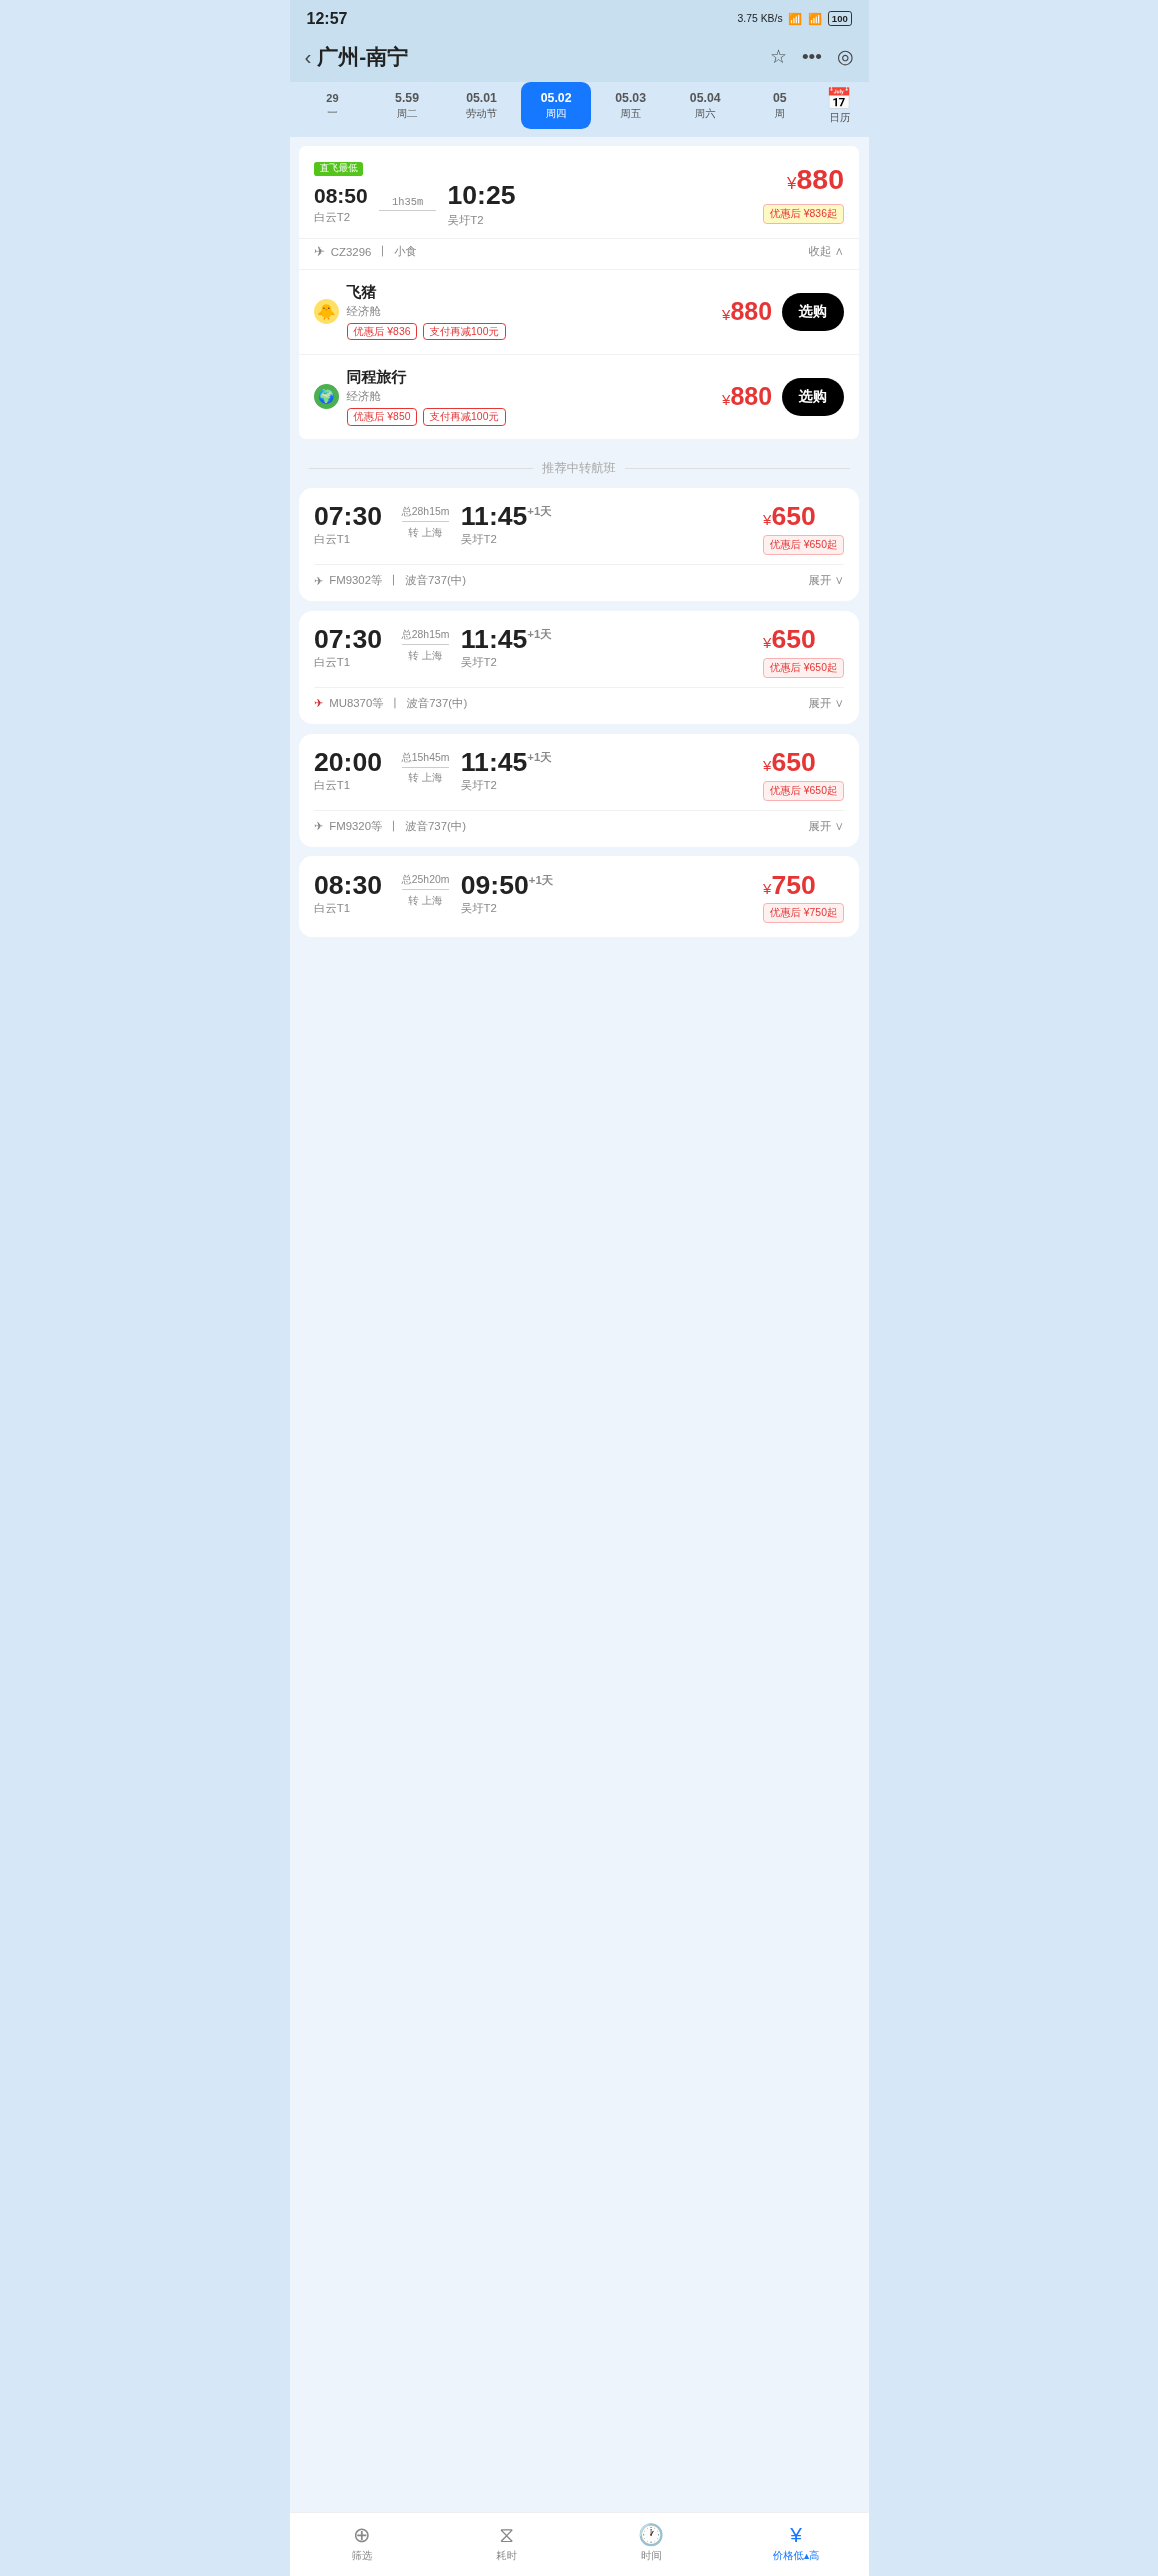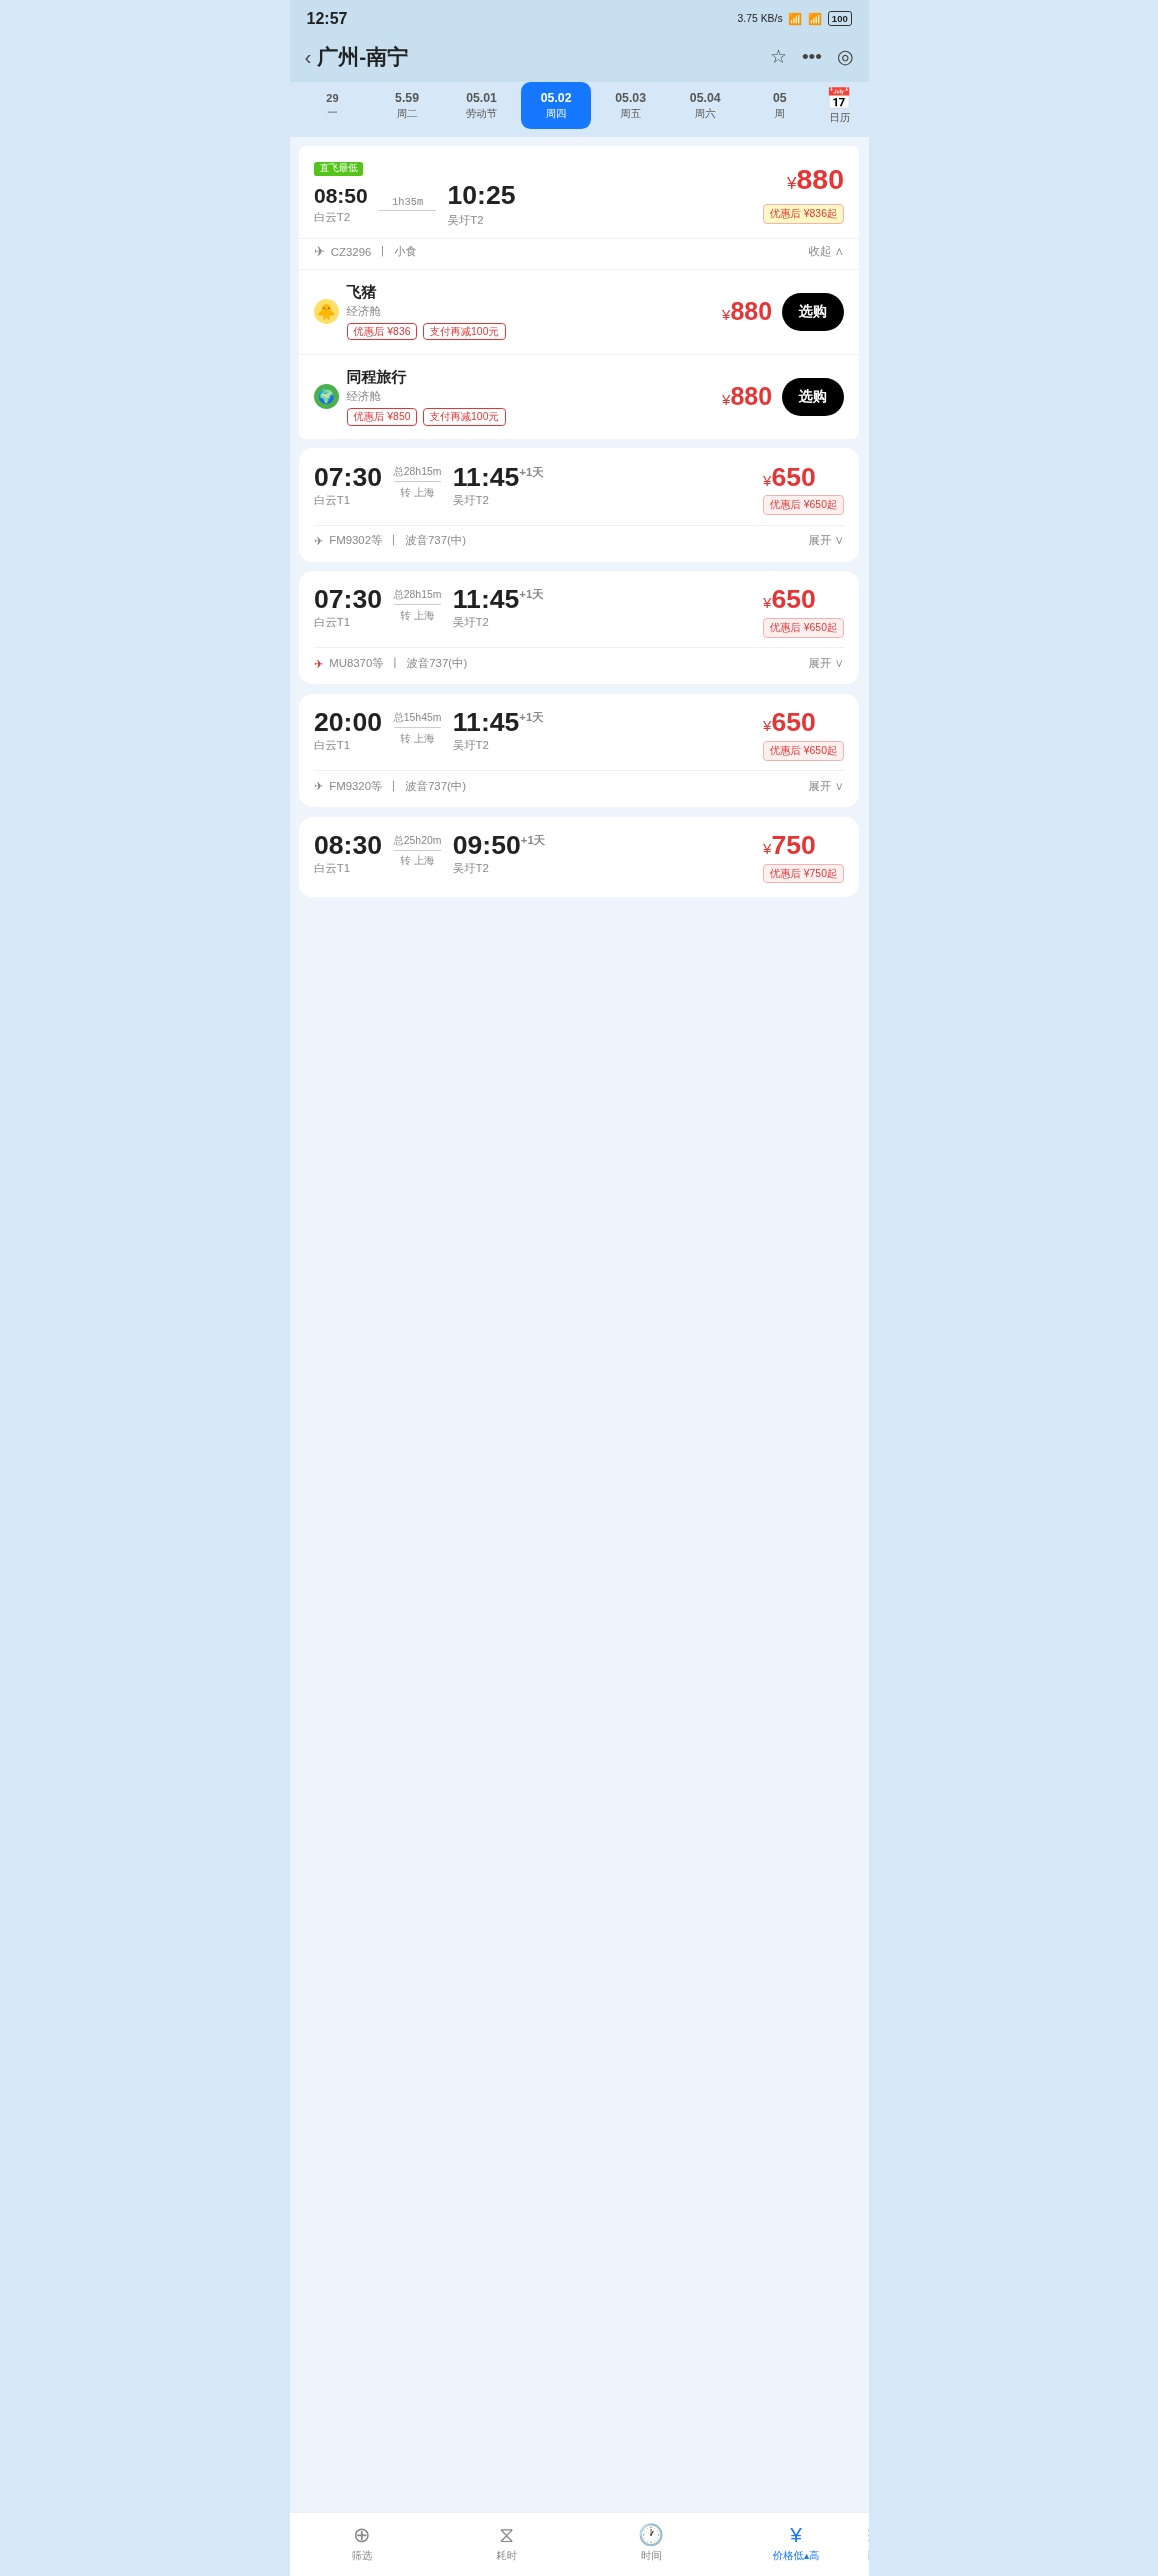--- a/index.html
+++ b/index.html
@@ -207,20 +207,21 @@
     .transfer-left { display: flex; align-items: flex-start; gap: 11.4px; }
     .transfer-dep { font-size: 26.6px; font-weight: 700; }
     .transfer-dep-terminal { font-size: 11.4px; color: #888; }
     .transfer-mid {
       display: flex;
       flex-direction: column;
       align-items: center;
       font-size: 10.4px;
       color: #888;
       padding-top: 3.8px;
+      margin-left: 8px;
     }
     .transfer-mid-line {
       width: 47px;
       height: 0.9px;
       background: #ccc;
       margin: 1.9px 0;
     }
     .transfer-via { font-size: 10.4px; color: #888; margin-top: 1.9px; }
     .transfer-arr-block { display: flex; flex-direction: column; }
     .transfer-arr { font-size: 26.6px; font-weight: 700; }
@@ -403,20 +404,25 @@
       </div>
       <div class="sub-price-area">
         <div class="sub-price">
           <span class="yen">¥</span><span>880</span>
         </div>
         <button class="buy-btn">选购</button>
       </div>
     </div>
   </div>
 
+  <div class="section-divider">
+    <div class="section-divider-line"></div>
+    <span>推荐中转航班</span>
+    <div class="section-divider-line"></div>
+  </div>
 
   <div class="transfer-card">
     <div class="transfer-header">
       <div class="transfer-left">
         <div>
           <div class="transfer-dep">07:30</div>
           <div class="transfer-dep-terminal">白云T1</div>
         </div>
         <div class="transfer-mid">
           <span>总28h15m</span>

